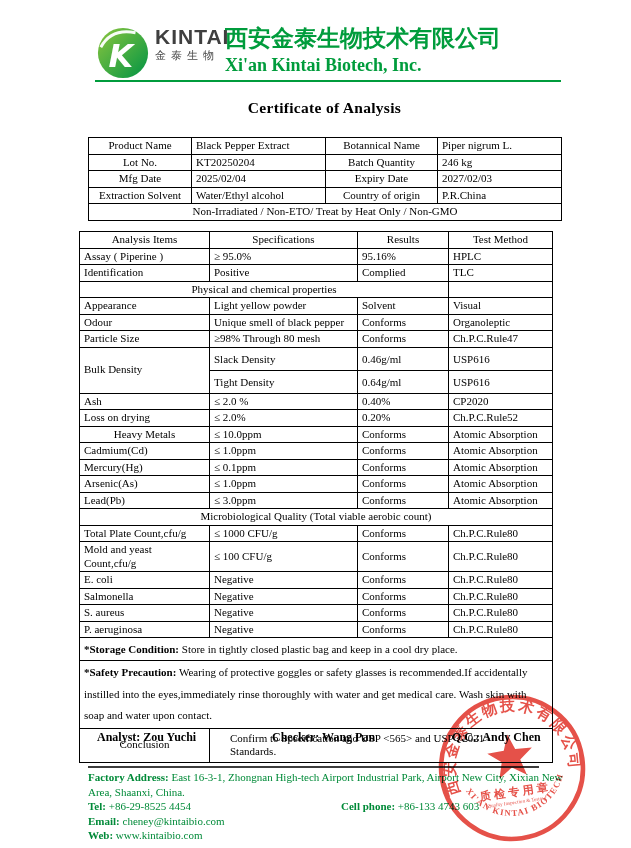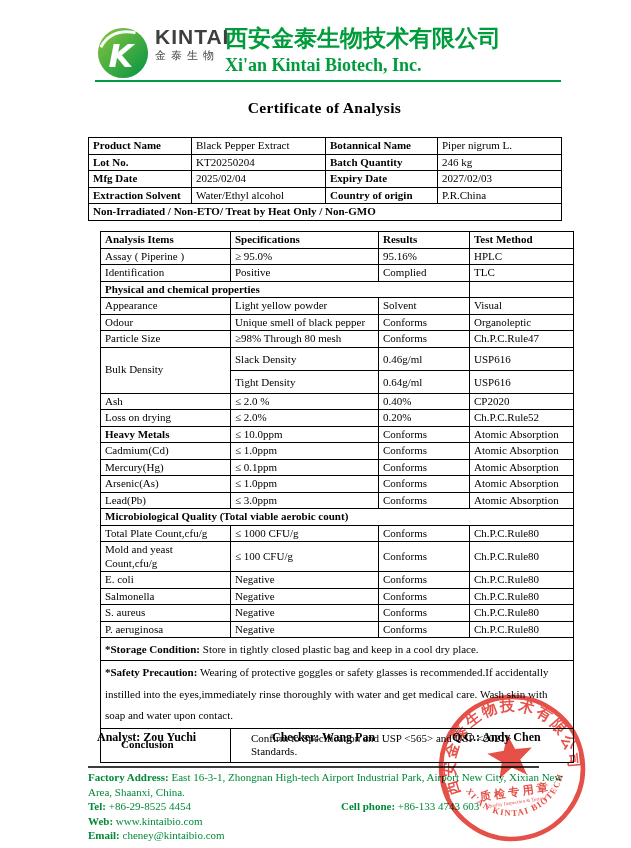--- a/index.html
+++ b/index.html
@@ -16,26 +16,26 @@
   .company-block { position:absolute; left:225px; top:25px; width:336px; }
   .company-cn { font-size:23px; line-height:27px; color:#009c3c; font-weight:bold; white-space:nowrap; }
   .company-en { font-size:18px; line-height:22px; color:#009c3c; font-weight:bold; margin-top:2px; }
   .header-line { position:absolute; left:95px; top:80px; width:466px; height:2px; background:#009c3c; }
   
   .doc-title { position:absolute; left:88px; top:99px; width:473px; text-align:center;
     font-size:15.5px; font-weight:bold; letter-spacing:0.3px; }
   
   table { border-collapse:collapse; table-layout:fixed; width:473px; font-size:11px; }
   td { border:1px solid #000; padding:1px 4px; line-height:13.5px; vertical-align:middle; word-wrap:break-word; }
-  td.b, .b { font-weight:bold; }
+  td.b, .b { font-weight:normal;text-align:center; }
   td.loose { line-height:20px; padding:1px 4px; }
   td.safety { line-height:21.5px; padding:1px 4px; }
   td.concl { padding:3px 20px; }
   .product-table { position:absolute; left:88px; top:137px; }
-  .analysis-table { position:absolute; left:100px; top:231px; }
+  .analysis-table { position:absolute; left:79px; top:231px; }
   
   .signatures { position:absolute; left:0; top:730px; width:565px; height:16px; font-size:12px; font-weight:bold; }
   .sig-analyst { position:absolute; left:97px; }
   .sig-checker { position:absolute; left:272px; }
   .sig-qc { position:absolute; left:452px; white-space:nowrap;font-family:Liberation Serif, serif; }
   
   .footer-line { position:absolute; left:88px; top:766px; width:451px; height:2px; background:#3c3c3c; }
   .footer { position:absolute; left:88px; top:770px; width:480px; font-size:11px; color:#008a38; }
   .footer p { line-height:14.5px; }
   .footer .lbl { font-weight:bold; }
@@ -272,22 +272,22 @@
     <span class="sig-qc">Q.C.: Andy Chen</span>
   </div>
 
   <div class="footer-line"></div>
   <div class="footer">
     <p><span class="lbl">Factory Address:</span><span> East 16-3-1, Zhongnan High-tech Airport Industrial Park, Airport New City, Xixian New Area, Shaanxi, China.</span></p>
     <p class="tel-row">
       <span><span class="lbl">Tel:</span><span> +86-29-8525 4454</span></span>
       <span class="cell-phone"><span class="lbl">Cell phone:</span><span> +86-133 4743 603</span></span>
     </p>
+    <p><span class="lbl">Email:</span><span> cheney@kintaibio.com</span></p>
     <p><span class="lbl">Web:</span><span> www.kintaibio.com</span></p>
-    <p><span class="lbl">Email:</span><span> cheney@kintaibio.com</span></p>
   </div>
 
   <svg class="stamp" viewBox="0 0 146 146">
     <defs>
       <path id="arcTop" d="M 20.4,92.2 A 56,56 0 1 1 125.6,92.2" fill="none"></path>
       <path id="arcBottom" d="M 24,85 A 52,52 0 0 0 122,85" fill="none"></path>
     </defs>
     <circle cx="73" cy="73" r="69" fill="none" stroke="#e2392f" stroke-width="4.5"></circle>
     <polygon points="73,40 78.6,55.2 94.9,55.9 82.1,66.0 86.5,81.6 73,72.6 59.5,81.6 63.9,66.0 51.1,55.9 67.4,55.2" fill="#e2392f"></polygon>
     <text font-size="14.5" fill="#e2392f" letter-spacing="2.5" font-weight="bold">

